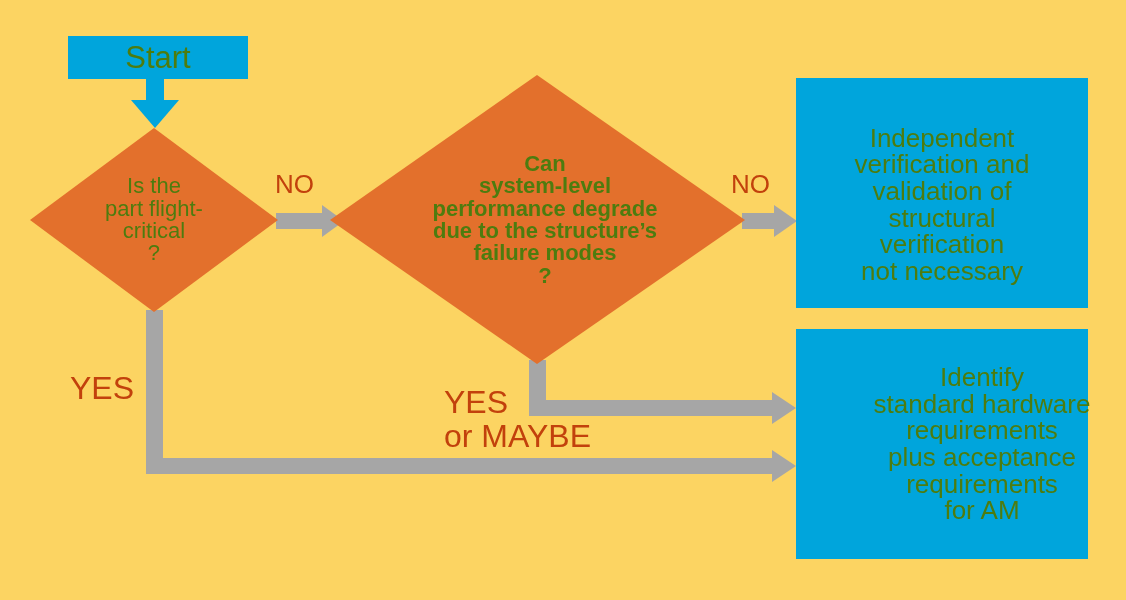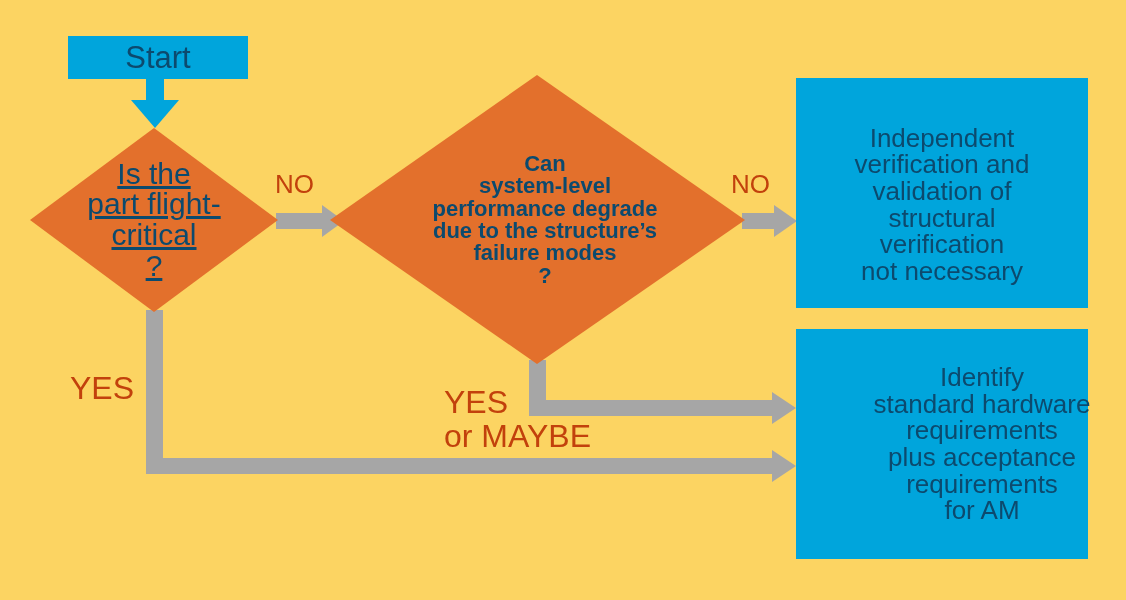--- a/index.html
+++ b/index.html
@@ -23,42 +23,41 @@
     top: 0;
     width: 1126px;
     height: 600px;
   }
   .node-text {
     position: absolute;
     display: flex;
     align-items: center;
     justify-content: center;
     text-align: center;
-    color: #0c4a6e;
+    color: #4d7c0f;
     line-height: 1.02;
     white-space: pre-line;
     pointer-events: none;
   }
   .edge-label {
     position: absolute;
     color: #c2410c;
     line-height: 1.05;
     white-space: pre-line;
     text-align: left;
   }
   .start-text {
     font-size: 31px;
   }
   .dec1-text {
-    font-size: 30px;
+    font-size: 22px;
     width: 200px;
     left: 54px;
     top: 128px;
     height: 184px;
-    text-decoration: underline;
   }
   .dec2-text {
     font-size: 22px;
     width: 330px;
     left: 380px;
     top: 76px;
     height: 288px;
     font-weight: bold;
   }
   .box-text {

